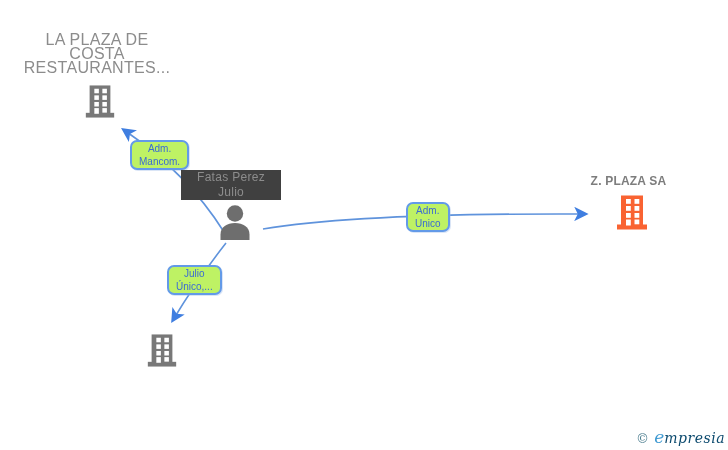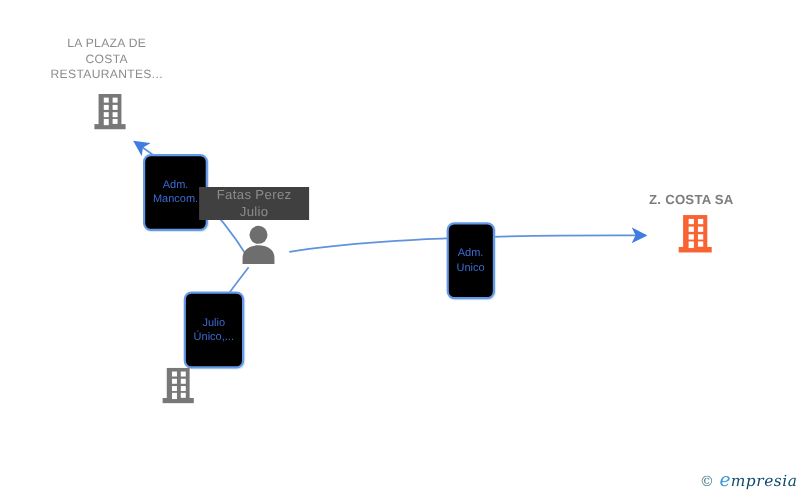--- a/index.html
+++ b/index.html
@@ -3,29 +3,29 @@
 <meta charset="utf-8">
 <style>
   html,body { margin:0; padding:0; background:#ffffff; }
   #canvas {
     position:relative; width:728px; height:450px; background:#ffffff;
     font-family:"Liberation Sans", sans-serif; overflow:hidden;
   }
   .connectors { position:absolute; left:0; top:0; }
   .node-label {
     position:absolute; text-align:center; white-space:pre-line;
-    color:#8c8c8c; font-size:11px; line-height:14px; letter-spacing:0.3px;
+    color:#8c8c8c; font-size:16px; line-height:14px; letter-spacing:0.3px;
   }
   .person-label { font-size:12px; line-height:15px; background:#404040; }
   .company-bold { font-weight:bold; color:#7d7d7d; font-size:12px; letter-spacing:0.2px; }
   .icon { position:absolute; }
   .edge-box {
-    position:absolute; background:#000000; border:2px solid #639ae8;
+    position:absolute; background:#bef264; border:2px solid #639ae8;
     border-radius:7px; color:#3a6bd4; font-size:10px; line-height:13px;
-    padding:20px 7px; text-align:center; white-space:pre-line;
+    padding:0 7px; text-align:center; white-space:pre-line;
     box-shadow:1px 1px 0 rgba(150,180,230,0.35);
   }
   .footer-logo {
     position:absolute; right:3px; bottom:3px; white-space:nowrap;
     font-family:"DejaVu Serif", serif;
   }
   .logo-copy { color:#4d7f90; font-size:13px; font-style:normal; }
   .logo-e    { color:#3f9ad2; font-size:17px; font-style:italic; }
   .logo-rest { color:#0c4a6e; font-size:14px; font-style:italic; letter-spacing:0.5px; }
   .gray-fill   { color:#787878; }
@@ -76,21 +76,21 @@
   <span class="icon person-fill" style="left:218px; top:204px;">
     <svg width="34" height="36" viewBox="0 0 34 36" fill="currentColor">
       <circle cx="17" cy="9.5" r="8.2"></circle>
       <path d="M2.5,36 v-5.5 c0,-7.5 6.5,-11.5 14.5,-11.5 s14.5,4 14.5,11.5 V36 z"></path>
     </svg>
   </span>
 
   <div class="edge-box" style="left:406px; top:202px;">Adm.
 Unico</div>
 
-  <div class="node-label company-bold" style="left:566px; top:174px; width:125px;">Z.  COSTA SA</div>
+  <div class="node-label company-bold" style="left:566px; top:174px; width:125px;">Z.  PLAZA SA</div>
   <span class="icon orange-fill" style="left:614px; top:195px;">
     <svg width="36" height="35" viewBox="0 0 36 34" fill="currentColor">
       <rect x="7" y="0" width="22" height="30"></rect>
       <rect x="3" y="29" width="30" height="5"></rect>
       <g fill="#ffffff">
         <rect x="12" y="3.5" width="4.8" height="4.8"></rect>
           <rect x="20.5" y="3.5" width="4.8" height="4.8"></rect>
         <rect x="12" y="10.5" width="4.8" height="4.8"></rect>
           <rect x="20.5" y="10.5" width="4.8" height="4.8"></rect>
         <rect x="12" y="17.5" width="4.8" height="4.8"></rect>

